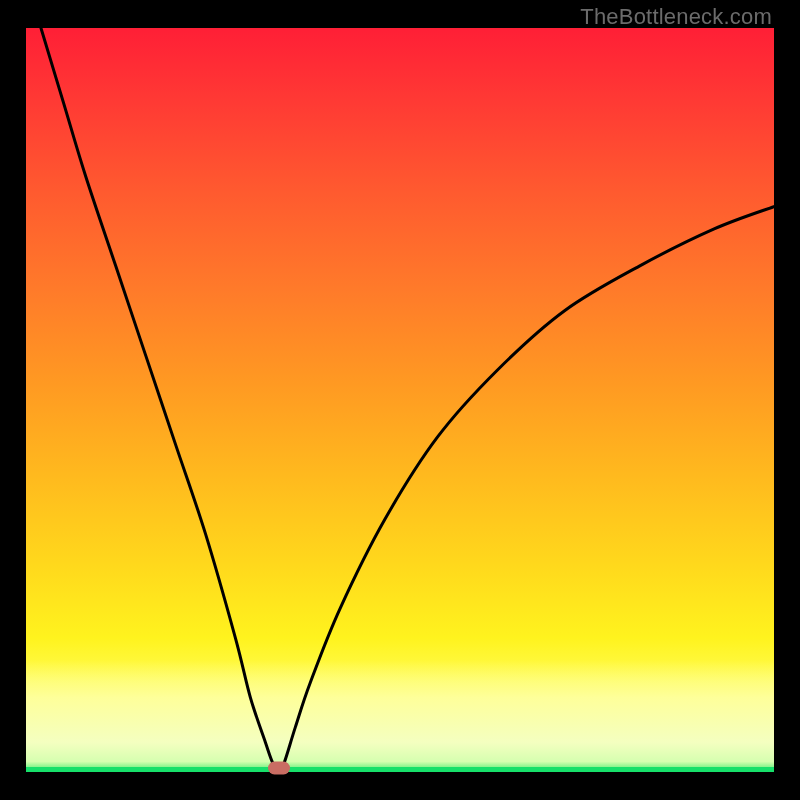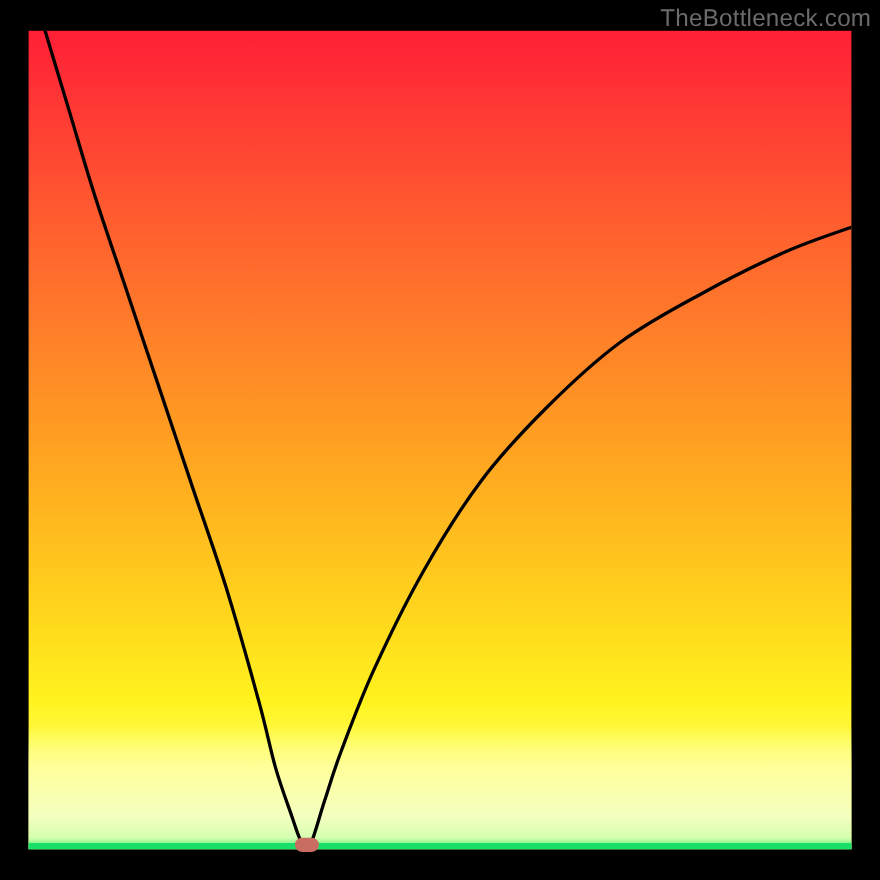--- a/index.html
+++ b/index.html
@@ -13,21 +13,21 @@
   }
   .stage {
     position: relative;
     width: 800px;
     height: 800px;
     background: #000;
   }
   .watermark {
     position: absolute;
     top: 4px;
-    right: 8px;
+    right: 28px;
     color: #6b6b6b;
     font-size: 22px;
     font-weight: 400;
     letter-spacing: 0.2px;
     user-select: none;
   }
   .plot {
     position: absolute;
     left: 26px;
     top: 28px;

